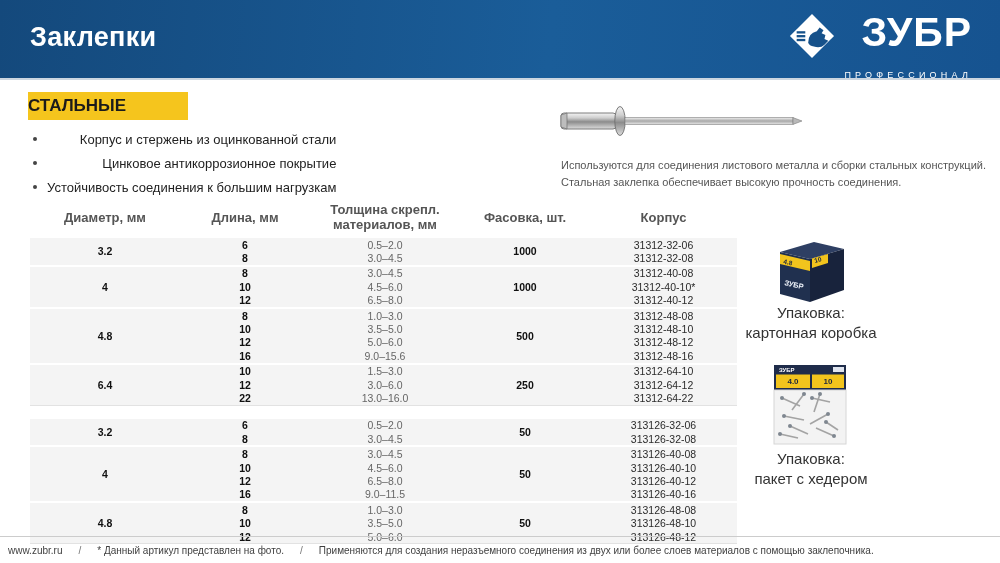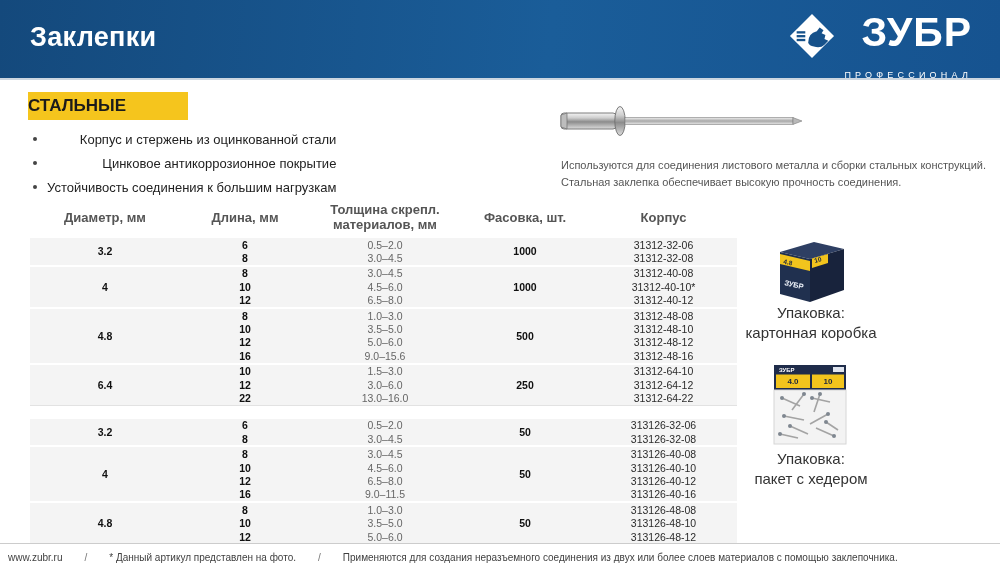--- a/index.html
+++ b/index.html
@@ -38,21 +38,21 @@
   .cell-thk{color:#666;}
   .cell-sku{color:#2b2b2b;}
   .section-gap{height:11px;}
 
   
   .pack-img{position:absolute;}
   .pack-caption{position:absolute;width:170px;text-align:center;font-size:15px;color:#333;line-height:1.35;}
 
   
   .footer{position:absolute;left:0;right:0;top:536px;border-top:1px solid #cccccc;
-          padding:8px 10px 0 8px;font-size:10px;color:#3f3f3f;display:flex;gap:22px;white-space:nowrap;margin-top:7px;}
+          padding:8px 10px 0 8px;font-size:10px;color:#3f3f3f;display:flex;gap:16px;white-space:nowrap;}
   .footer .sep{color:#777;}
 </style>
 </head>
 <body>
 
 <div class="page">
 
   <div class="header">
     <div class="page-title">Заклепки</div>
     <div class="logo">

